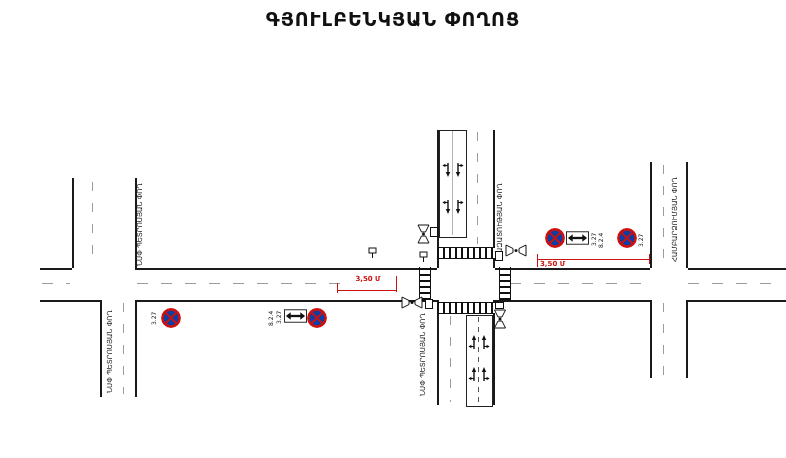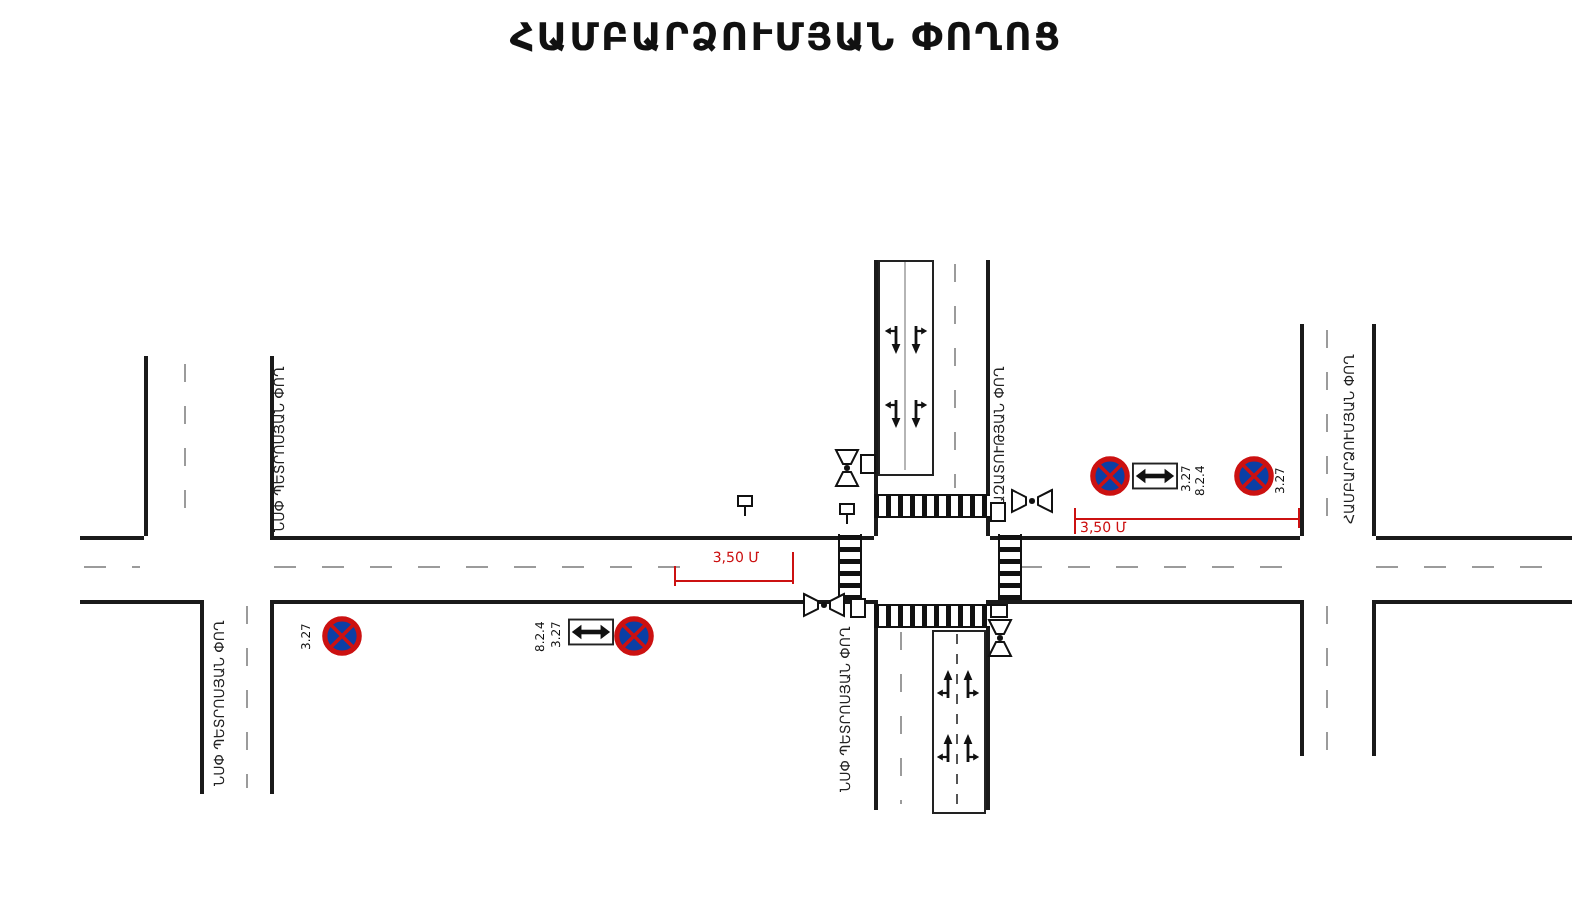--- a/index.html
+++ b/index.html
@@ -17,36 +17,36 @@
   .cwh{position:absolute;background:repeating-linear-gradient(0deg,#111 0 2.5px,#fff 2.5px 6px);
       border-left:1px solid #111;border-right:1px solid #111;}
   .lanebox{position:absolute;border:1px solid #222;background:#fff;}
   .boxdiv{position:absolute;width:1px;background:#b5b5b5;}
   .boxdivdash{position:absolute;width:1px;
          background:repeating-linear-gradient(180deg,#555 0 5px,transparent 5px 10px);}
   .vtext{position:absolute;writing-mode:vertical-rl;transform:rotate(180deg);
          font-size:7px;line-height:1;color:#222;white-space:nowrap;}
   .slabel{position:absolute;writing-mode:vertical-rl;transform:rotate(180deg);
          font-size:6px;line-height:1;color:#111;white-space:nowrap;}
-  .dimtext{position:absolute;color:#c11;font-size:7px;font-weight:normal;line-height:1;}
+  .dimtext{position:absolute;color:#c11;font-size:7px;font-weight:bold;line-height:1;}
   .dimline{position:absolute;height:1px;background:#c11;}
   .dimtick{position:absolute;width:1px;background:#c11;}
   .icon{position:absolute;}
   .icon svg{display:block;width:100%;height:100%;}
   .lane-arrow{position:absolute;width:9px;height:14px;}
   .a-dl{transform:scaleX(-1);}
   .a-ul{transform:rotate(180deg);}
   .a-ur{transform:rotate(180deg) scaleX(-1);}
   .polebox{position:absolute;background:#fff;border:1px solid #111;}
 </style>
 </head>
 <body>
 
 <div id="page">
-  <div class="title">ՀԱՄԲԱՐՁՈՒՄՅԱՆ ՓՈՂՈՑ</div>
+  <div class="title">ԳՅՈՒԼԲԵՆԿՅԱՆ ՓՈՂՈՑ</div>
 
   <div>
 
     <div class="curb" style="left:40px;top:268px;width:32px;height:2px"></div>
     <div class="curb" style="left:135px;top:268px;width:302px;height:2px"></div>
     <div class="curb" style="left:495px;top:268px;width:155px;height:2px"></div>
     <div class="curb" style="left:688px;top:268px;width:98px;height:2px"></div>
     <div class="curb" style="left:40px;top:300px;width:60px;height:2px"></div>
     <div class="curb" style="left:137px;top:300px;width:300px;height:2px"></div>
     <div class="curb" style="left:495px;top:300px;width:155px;height:2px"></div>

